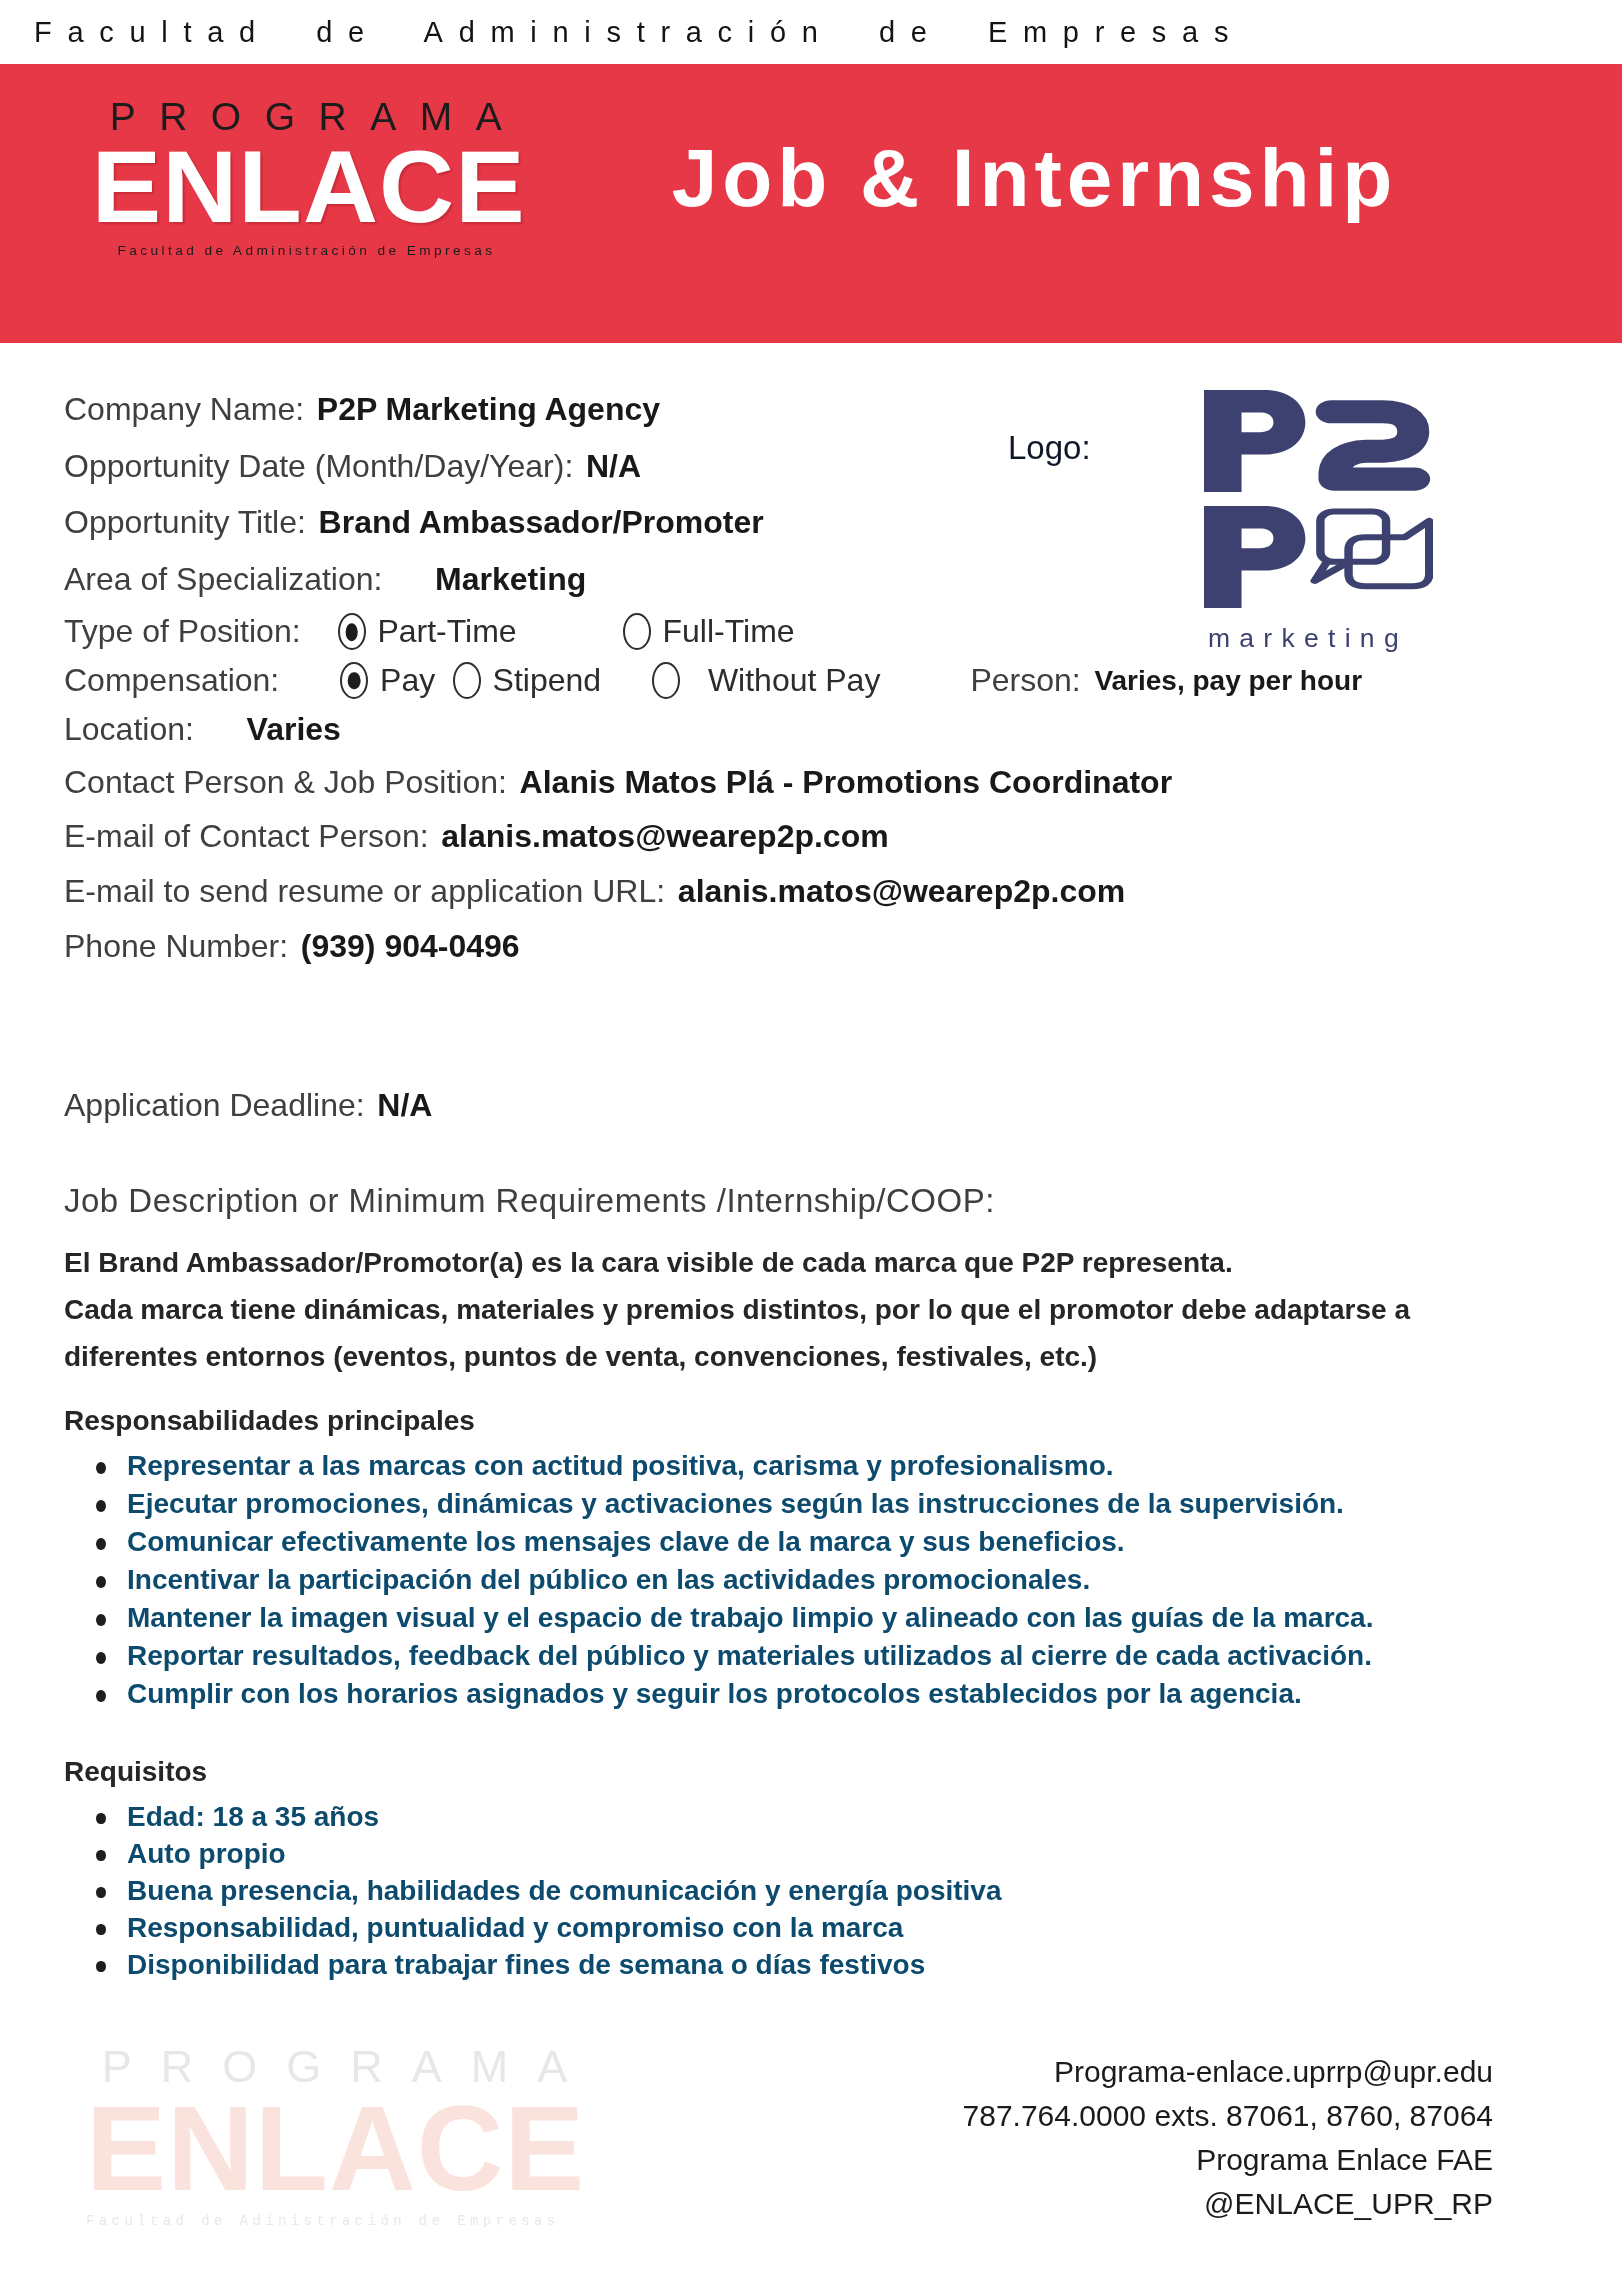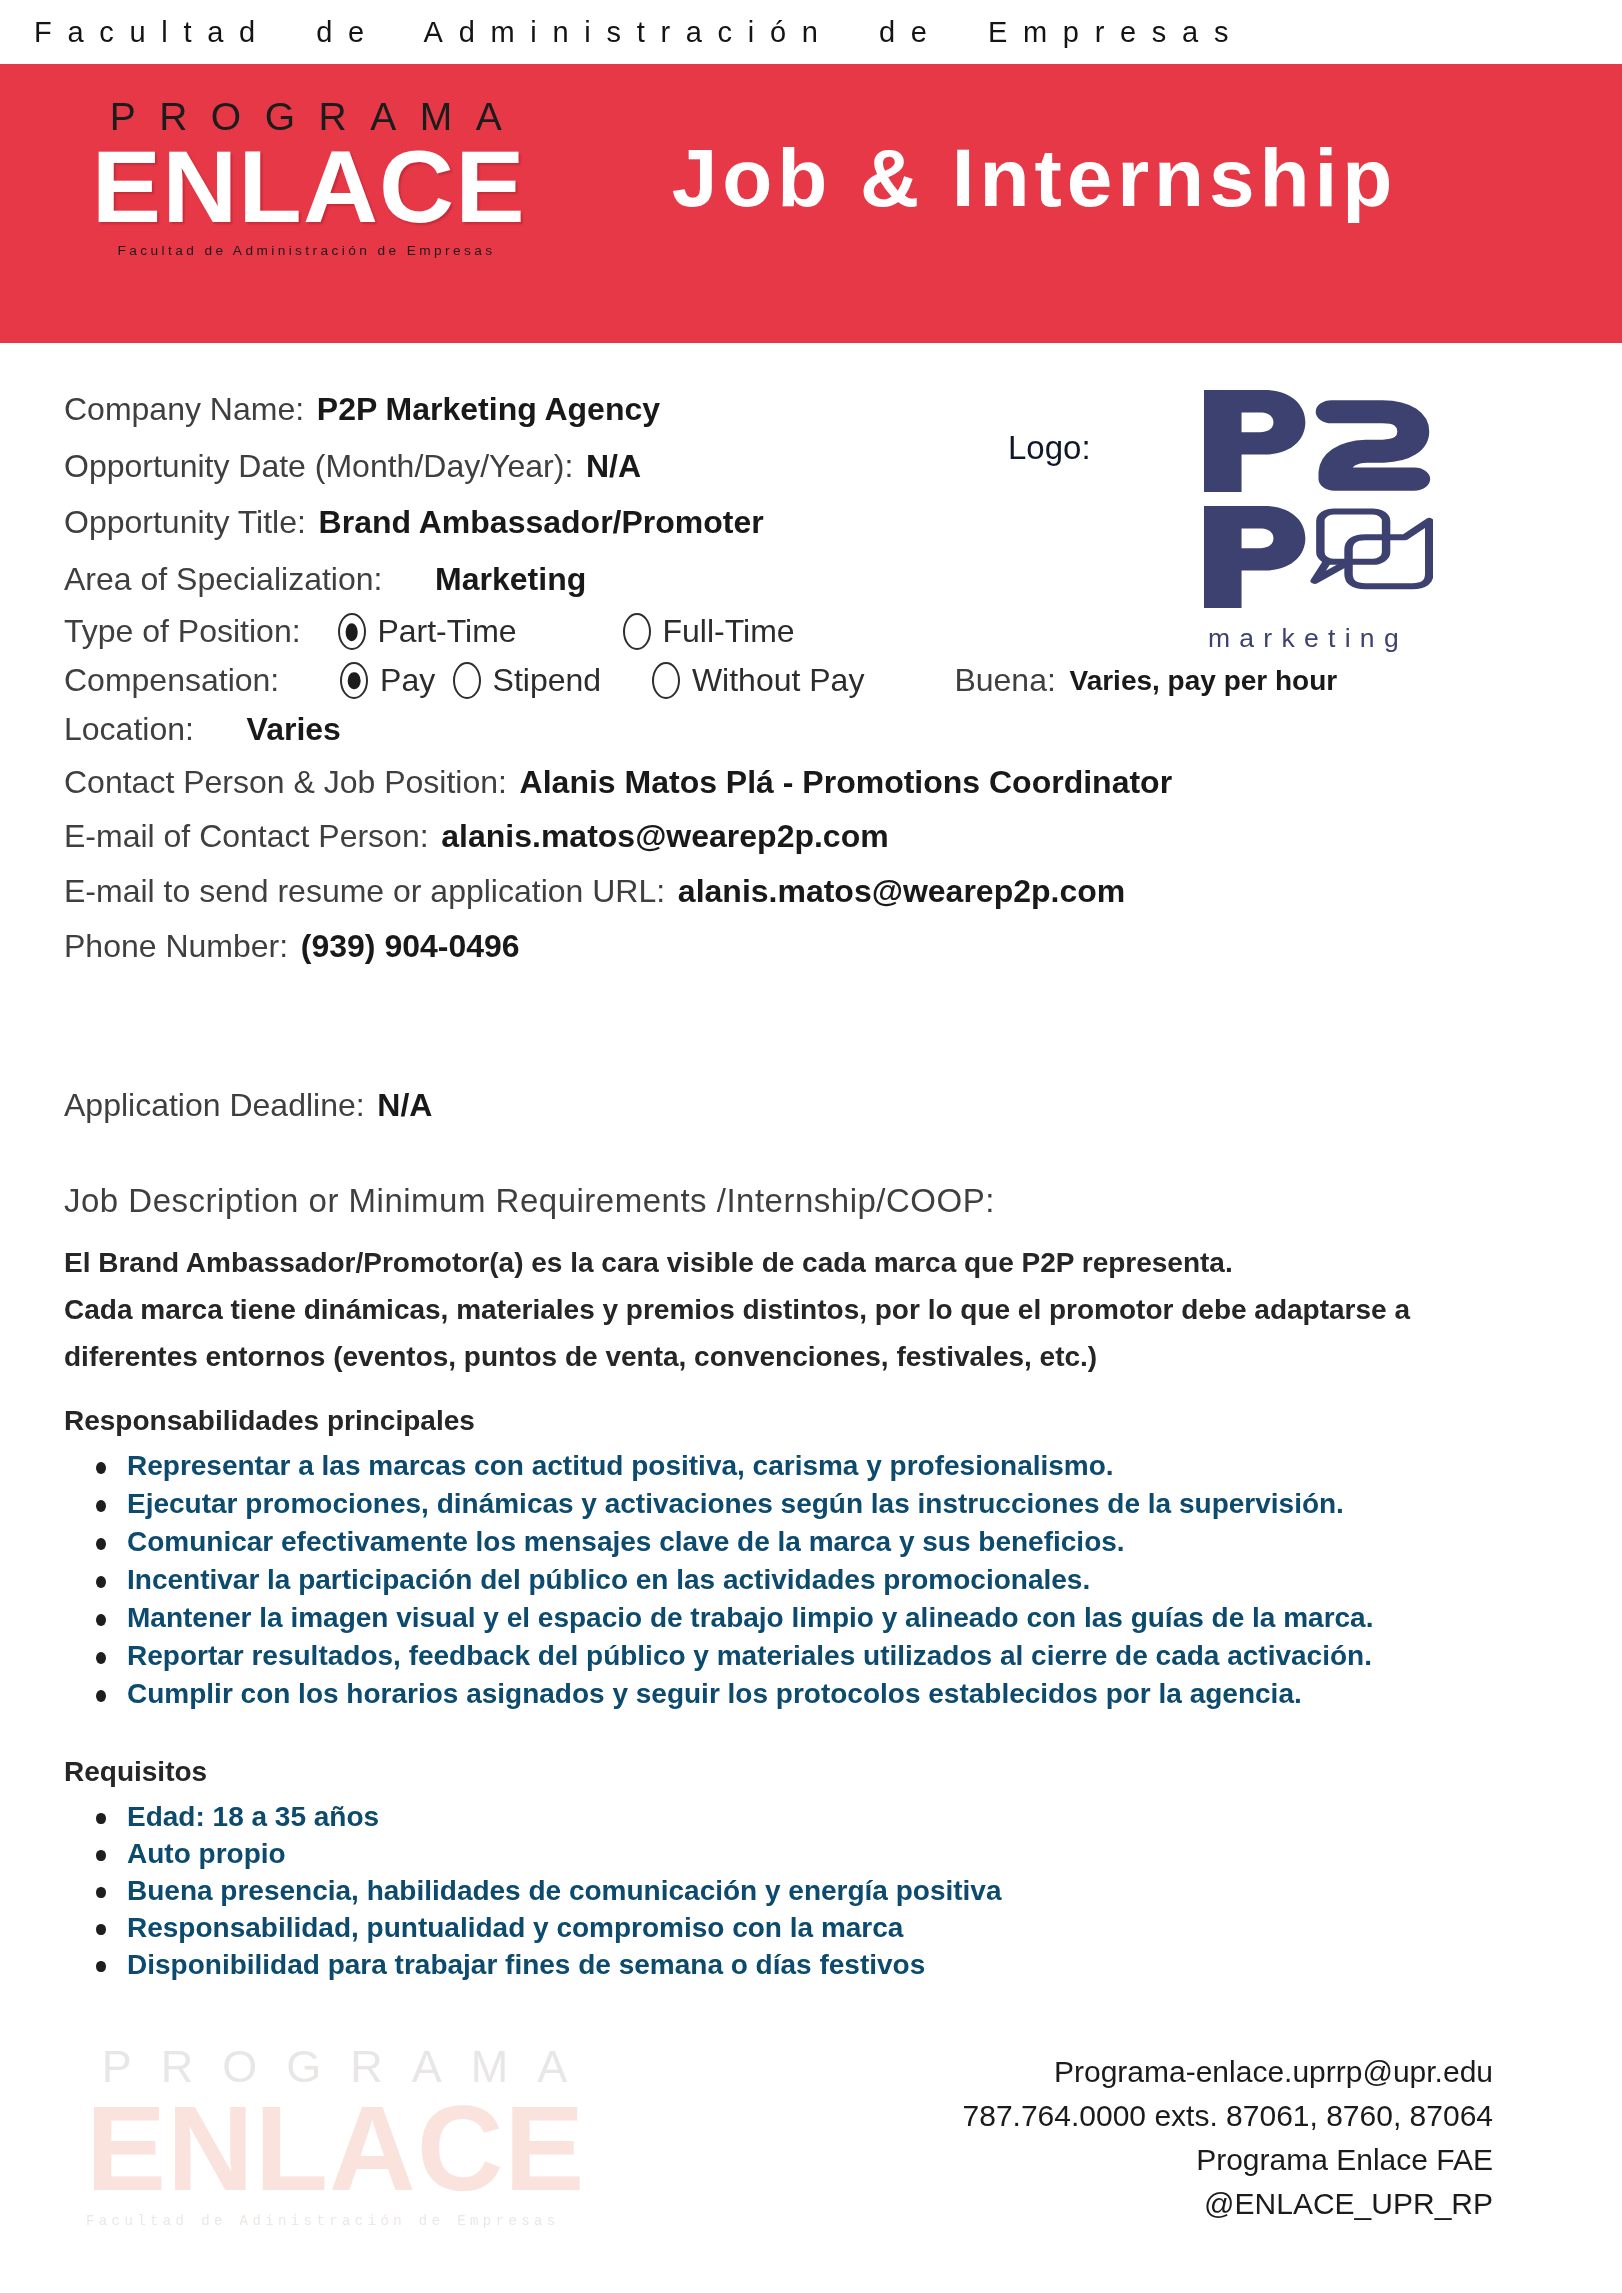--- a/index.html
+++ b/index.html
@@ -185,25 +185,25 @@
     <div class="row mb10">
       <span class="label">Compensation:</span>
       <span class="opt" style="margin-left:61px;">
         <span class="radio selected"></span>
         <span class="optlabel">Pay</span>
       </span>
       <span class="opt" style="margin-left:17.6px;">
         <span class="radio"></span>
         <span class="optlabel">Stipend</span>
       </span>
-      <span class="opt" style="margin-left:51px;">
+      <span class="opt" style="margin-left:51px;gap:16px;">
         <span class="radio"></span>
         <span class="optlabel">Without Pay</span>
       </span>
-      <span class="salary-label" style="margin-left:90px;">Buena:</span>
+      <span class="salary-label" style="margin-left:90px;">Person:</span>
       <span class="salary-value">Varies, pay per hour</span>
     </div>
 
     <div class="row mb14">
       <span class="label">Location:</span>
       <span class="value">Varies</span>
     </div>
 
     <div class="row mb16">
       <span class="label">Contact Person &amp; Job Position:</span>

